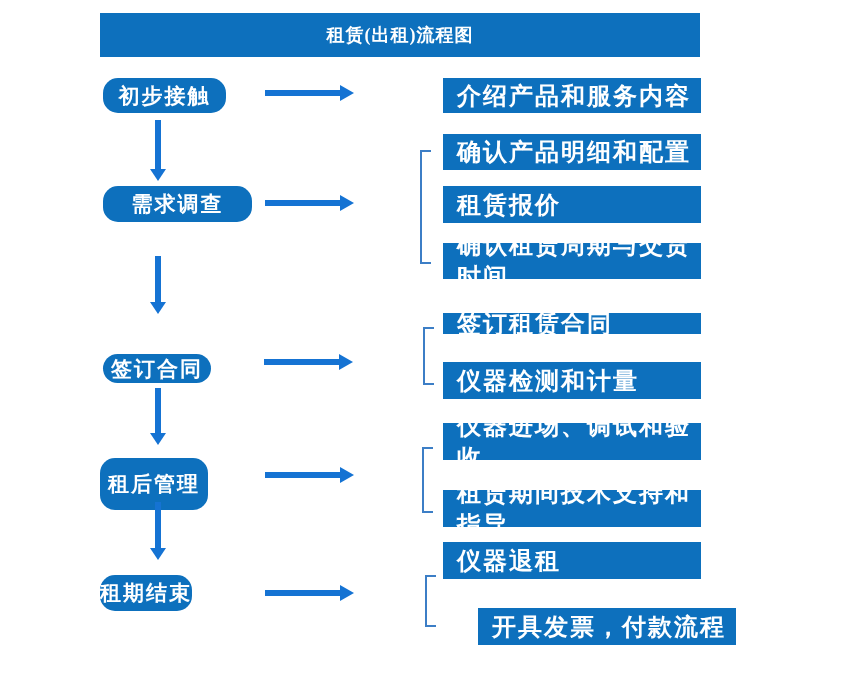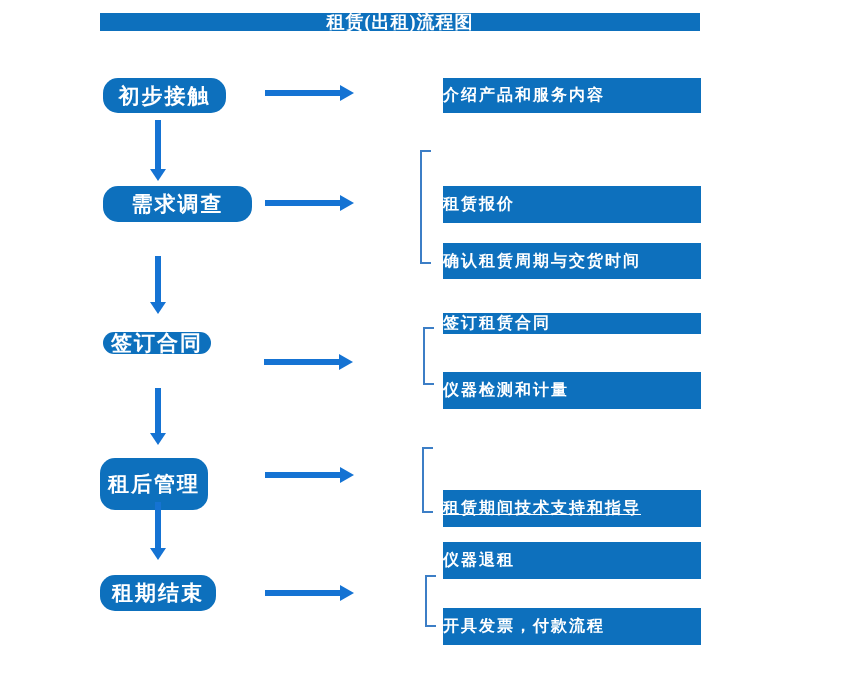--- a/index.html
+++ b/index.html
@@ -11,21 +11,21 @@
   .canvas {
     position: relative;
     width: 844px;
     height: 688px;
     background: #ffffff;
     overflow: hidden;
   }
   .title-bar {
     position: absolute;
     left: 100px; top: 13px;
-    width: 600px; height: 18px;
+    width: 600px; height: 44px;
     background: var(--box-blue, #0d70bd);
     color: #ffffff;
     font-weight: bold;
     font-size: 18px;
     display: flex;
     align-items: center;
     justify-content: center;
     letter-spacing: 1px;
   }
   .step-box {
@@ -41,23 +41,24 @@
     border-radius: 15px;
   }
   .detail-box {
     position: absolute;
     left: 443px;
     width: 258px;
     height: 36px;
     background: var(--box-blue, #0d70bd);
     color: #ffffff;
     font-weight: bold;
-    font-size: 16px;
+    font-size: 24px;
     display: flex;
     align-items: center;
+    padding-left: 14px;
     box-sizing: border-box;
     letter-spacing: 2px;
   }
   .h-arrow {
     position: absolute;
     height: 6px;
     width: 75px;
     background: var(--arrow-blue, #1573d3);
   }
   .h-arrow::after {
@@ -96,46 +97,48 @@
 <body>
 
 <div class="canvas">
 
   <div class="title-bar">
     <span>租赁(出租)流程图</span>
   </div>
 
   <div class="step-box" style="left:103px; top:78px;  width:123px; height:35px;">初步接触</div>
   <div class="step-box" style="left:103px; top:186px; width:149px; height:36px;">需求调查</div>
-  <div class="step-box" style="left:103px; top:332px; width:108px; height:22px;">签订合同</div>
+  <div class="step-box" style="left:103px; top:354px; width:108px; height:29px;">签订合同</div>
   <div class="step-box" style="left:100px; top:458px; width:108px; height:52px;">租后管理</div>
-  <div class="step-box" style="left:100px; top:575px; width:116px; height:36px;">租期结束</div>
+  <div class="step-box" style="left:100px; top:575px; width:92px; height:36px;">租期结束</div>
 
   <div class="v-arrow" style="left:155px; top:120px; height:49px;"></div>
   <div class="v-arrow" style="left:155px; top:256px; height:46px;"></div>
   <div class="v-arrow" style="left:155px; top:388px; height:45px;"></div>
   <div class="v-arrow" style="left:155px; top:502px; height:46px;"></div>
 
   <div class="h-arrow" style="left:265px; top:90px;"></div>
   <div class="h-arrow" style="left:265px; top:200px;"></div>
   <div class="h-arrow" style="left:264px; top:359px;"></div>
   <div class="h-arrow" style="left:265px; top:472px;"></div>
   <div class="h-arrow" style="left:265px; top:590px;"></div>
 
   <div class="bracket" style="left:420px; top:150px; height:114px;"></div>
   <div class="bracket" style="left:423px; top:327px; height:58px;"></div>
   <div class="bracket" style="left:422px; top:447px; height:66px;"></div>
   <div class="bracket" style="left:425px; top:575px; height:52px;"></div>
 
   <div class="detail-box" style="top:78px;  height:35px;">介绍产品和服务内容</div>
 
+  <div class="detail-box" style="top:134px;">确认产品明细和配置</div>
   <div class="detail-box" style="top:186px; height:37px;">租赁报价</div>
   <div class="detail-box" style="top:243px;">确认租赁周期与交货时间</div>
 
   <div class="detail-box" style="top:313px; height:21px;">签订租赁合同</div>
-  <div class="detail-box" style="top:362px; height:37px;margin-top:10px;">仪器检测和计量</div>
+  <div class="detail-box" style="top:362px; height:37px;">仪器检测和计量</div>
 
-  <div class="detail-box" style="top:490px; height:37px;text-decoration:underline;">租赁期间技术支持和指导</div>
+  <div class="detail-box" style="top:423px; height:37px;">仪器进场、调试和验收</div>
+  <div class="detail-box" style="top:490px; height:37px;">租赁期间技术支持和指导</div>
 
   <div class="detail-box" style="top:542px; height:37px;">仪器退租</div>
-  <div class="detail-box" style="top:608px; height:37px;">开具发票，付款流程</div>
+  <div class="detail-box" style="top:608px; height:37px;margin-left:35px;">开具发票，付款流程</div>
 
 </div>
 
 </body></html>

